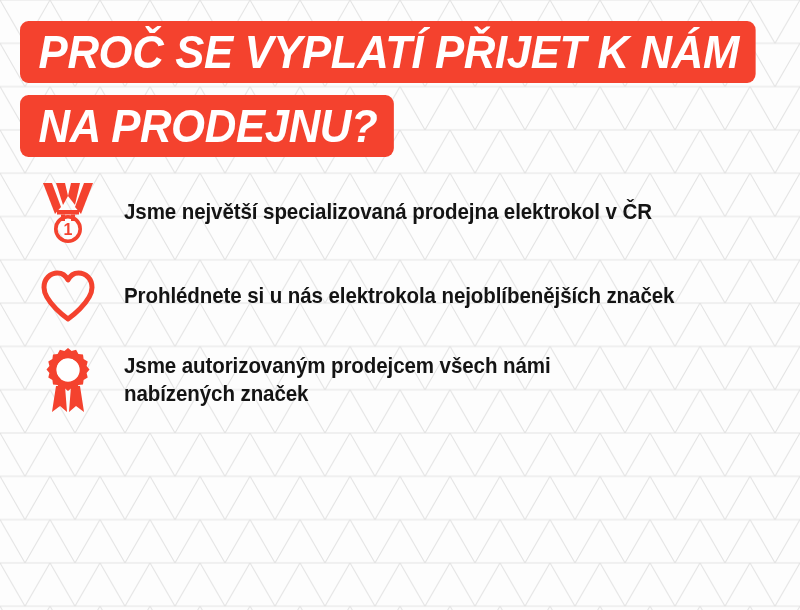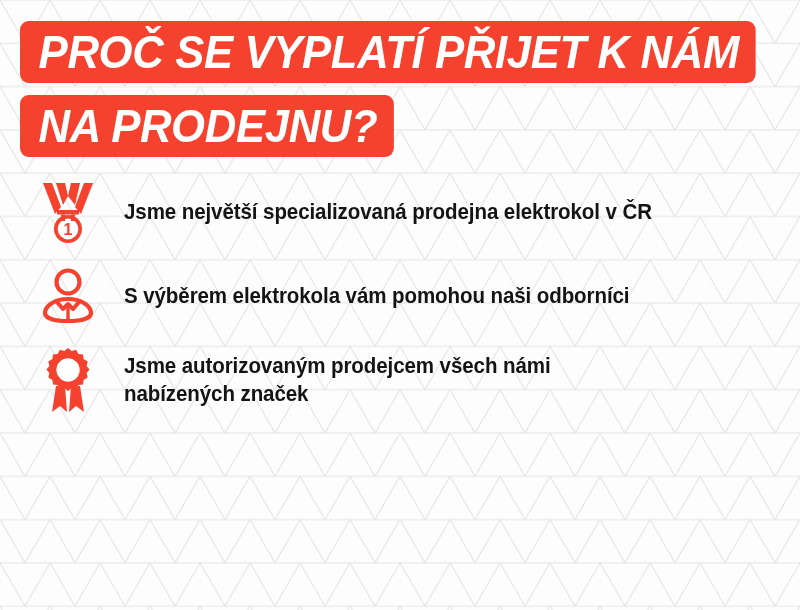--- a/index.html
+++ b/index.html
@@ -149,34 +149,31 @@
           </g>
           <circle cx="29" cy="48" r="12.2" fill="none" stroke="#f4422e" stroke-width="3.6"></circle>
           <text x="29" y="54" text-anchor="middle" font-family="&quot;Liberation Sans&quot;, sans-serif" font-size="16" font-weight="bold" fill="#f4422e">1</text>
         </svg>
       </div>
       <div class="feature-text">
         <span>Jsme největší specializovaná prodejna elektrokol v ČR</span>
       </div>
     </div>
 
-
     <div class="feature-row">
       <div class="feature-icon">
-        <svg width="58" height="58" viewBox="0 0 58 58" xmlns="http://www.w3.org/2000/svg">
-          <circle cx="29" cy="15" r="11.5" fill="none" stroke="#f4422e" stroke-width="4.2"></circle>
-          <path d="M29 32 C14 32 6 40 6 46 C6 51 15 54 29 54 C43 54 52 51 52 46 C52 40 44 32 29 32 Z" fill="none" stroke="#f4422e" stroke-width="4.2" stroke-linejoin="round"></path>
-          <path d="M17 34 L24 42 L29 37 L34 42 L41 34" fill="none" stroke="#f4422e" stroke-width="4" stroke-linejoin="round" stroke-linecap="round"></path>
-          <path d="M29 38 L29 52" fill="none" stroke="#f4422e" stroke-width="3.4"></path>
+        <svg width="58" height="54" viewBox="0 0 58 54" xmlns="http://www.w3.org/2000/svg">
+          <path d="M29 50 C29 50 5 33 5 18.5 C5 9.5 11.5 4 18.5 4 C23.5 4 27 7 29 11 C31 7 34.5 4 39.5 4 C46.5 4 53 9.5 53 18.5 C53 33 29 50 29 50 Z" fill="none" stroke="#f4422e" stroke-width="5" stroke-linejoin="round"></path>
         </svg>
       </div>
       <div class="feature-text">
-        <span>S výběrem elektrokola vám pomohou naši odborníci</span>
+        <span>Prohlédnete si u nás elektrokola nejoblíbenějších značek</span>
       </div>
     </div>
+
 
 
     <div class="feature-row">
       <div class="feature-icon">
         <svg width="60" height="68" viewBox="0 0 60 68" xmlns="http://www.w3.org/2000/svg">
           <g fill="#f4422e">
             <polygon points="18,40 14,66 22,60 29,66 27,40"></polygon>
             <polygon points="42,40 46,66 38,60 31,66 33,40"></polygon>
           </g>
           <path d="M30 2 l3.6 2.9 4.5-1.1 2.3 4.1 4.6 0.6 0.6 4.6 4.1 2.3 -1.1 4.5 2.9 3.6 -2.9 3.6 1.1 4.5 -4.1 2.3 -0.6 4.6 -4.6 0.6 -2.3 4.1 -4.5 -1.1 -3.6 2.9 -3.6 -2.9 -4.5 1.1 -2.3 -4.1 -4.6 -0.6 -0.6 -4.6 -4.1 -2.3 1.1 -4.5 -2.9 -3.6 2.9 -3.6 -1.1 -4.5 4.1 -2.3 0.6 -4.6 4.6 -0.6 2.3 -4.1 4.5 1.1 Z" fill="#f4422e"></path>

